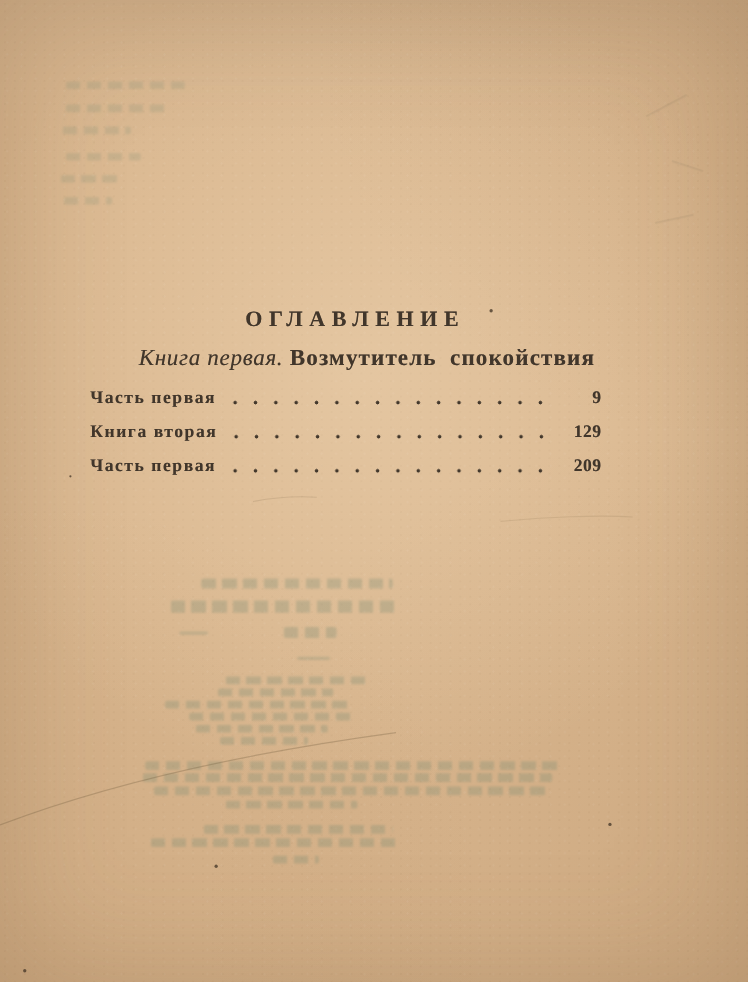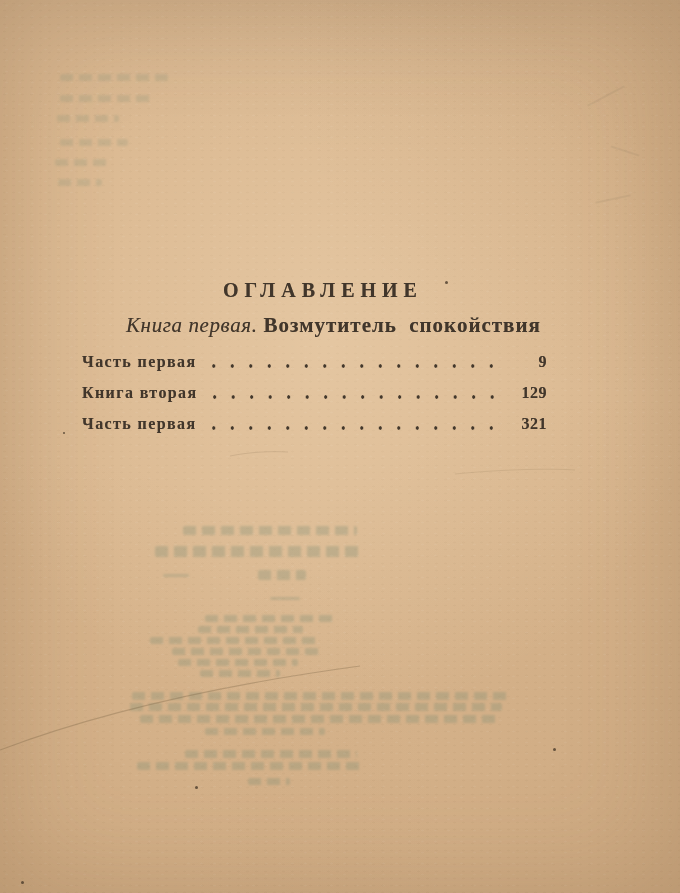--- a/index.html
+++ b/index.html
@@ -106,21 +106,21 @@
       <span class="toc-page">9</span>
     </div>
     <div class="toc-row">
       <span class="toc-label">Книга вторая</span>
       <span class="toc-leader"></span>
       <span class="toc-page">129</span>
     </div>
     <div class="toc-row">
       <span class="toc-label">Часть первая</span>
       <span class="toc-leader"></span>
-      <span class="toc-page">321</span>
+      <span class="toc-page">209</span>
     </div>
   </div>
 
   <div class="bleed-line" style="left:183px;top:526px;width:174px;height:9px;"></div>
   <div class="bleed-line" style="left:155px;top:546px;width:208px;height:11px;"></div>
   <div class="bleed-rule" style="left:163px;top:574px;width:26px;height:3px;"></div>
   <div class="bleed-line" style="left:258px;top:570px;width:48px;height:10px;"></div>
   <div class="bleed-rule" style="left:270px;top:597px;width:30px;height:3px;"></div>
 
   <div class="bleed-line" style="left:205px;top:615px;width:130px;height:7px;"></div>

